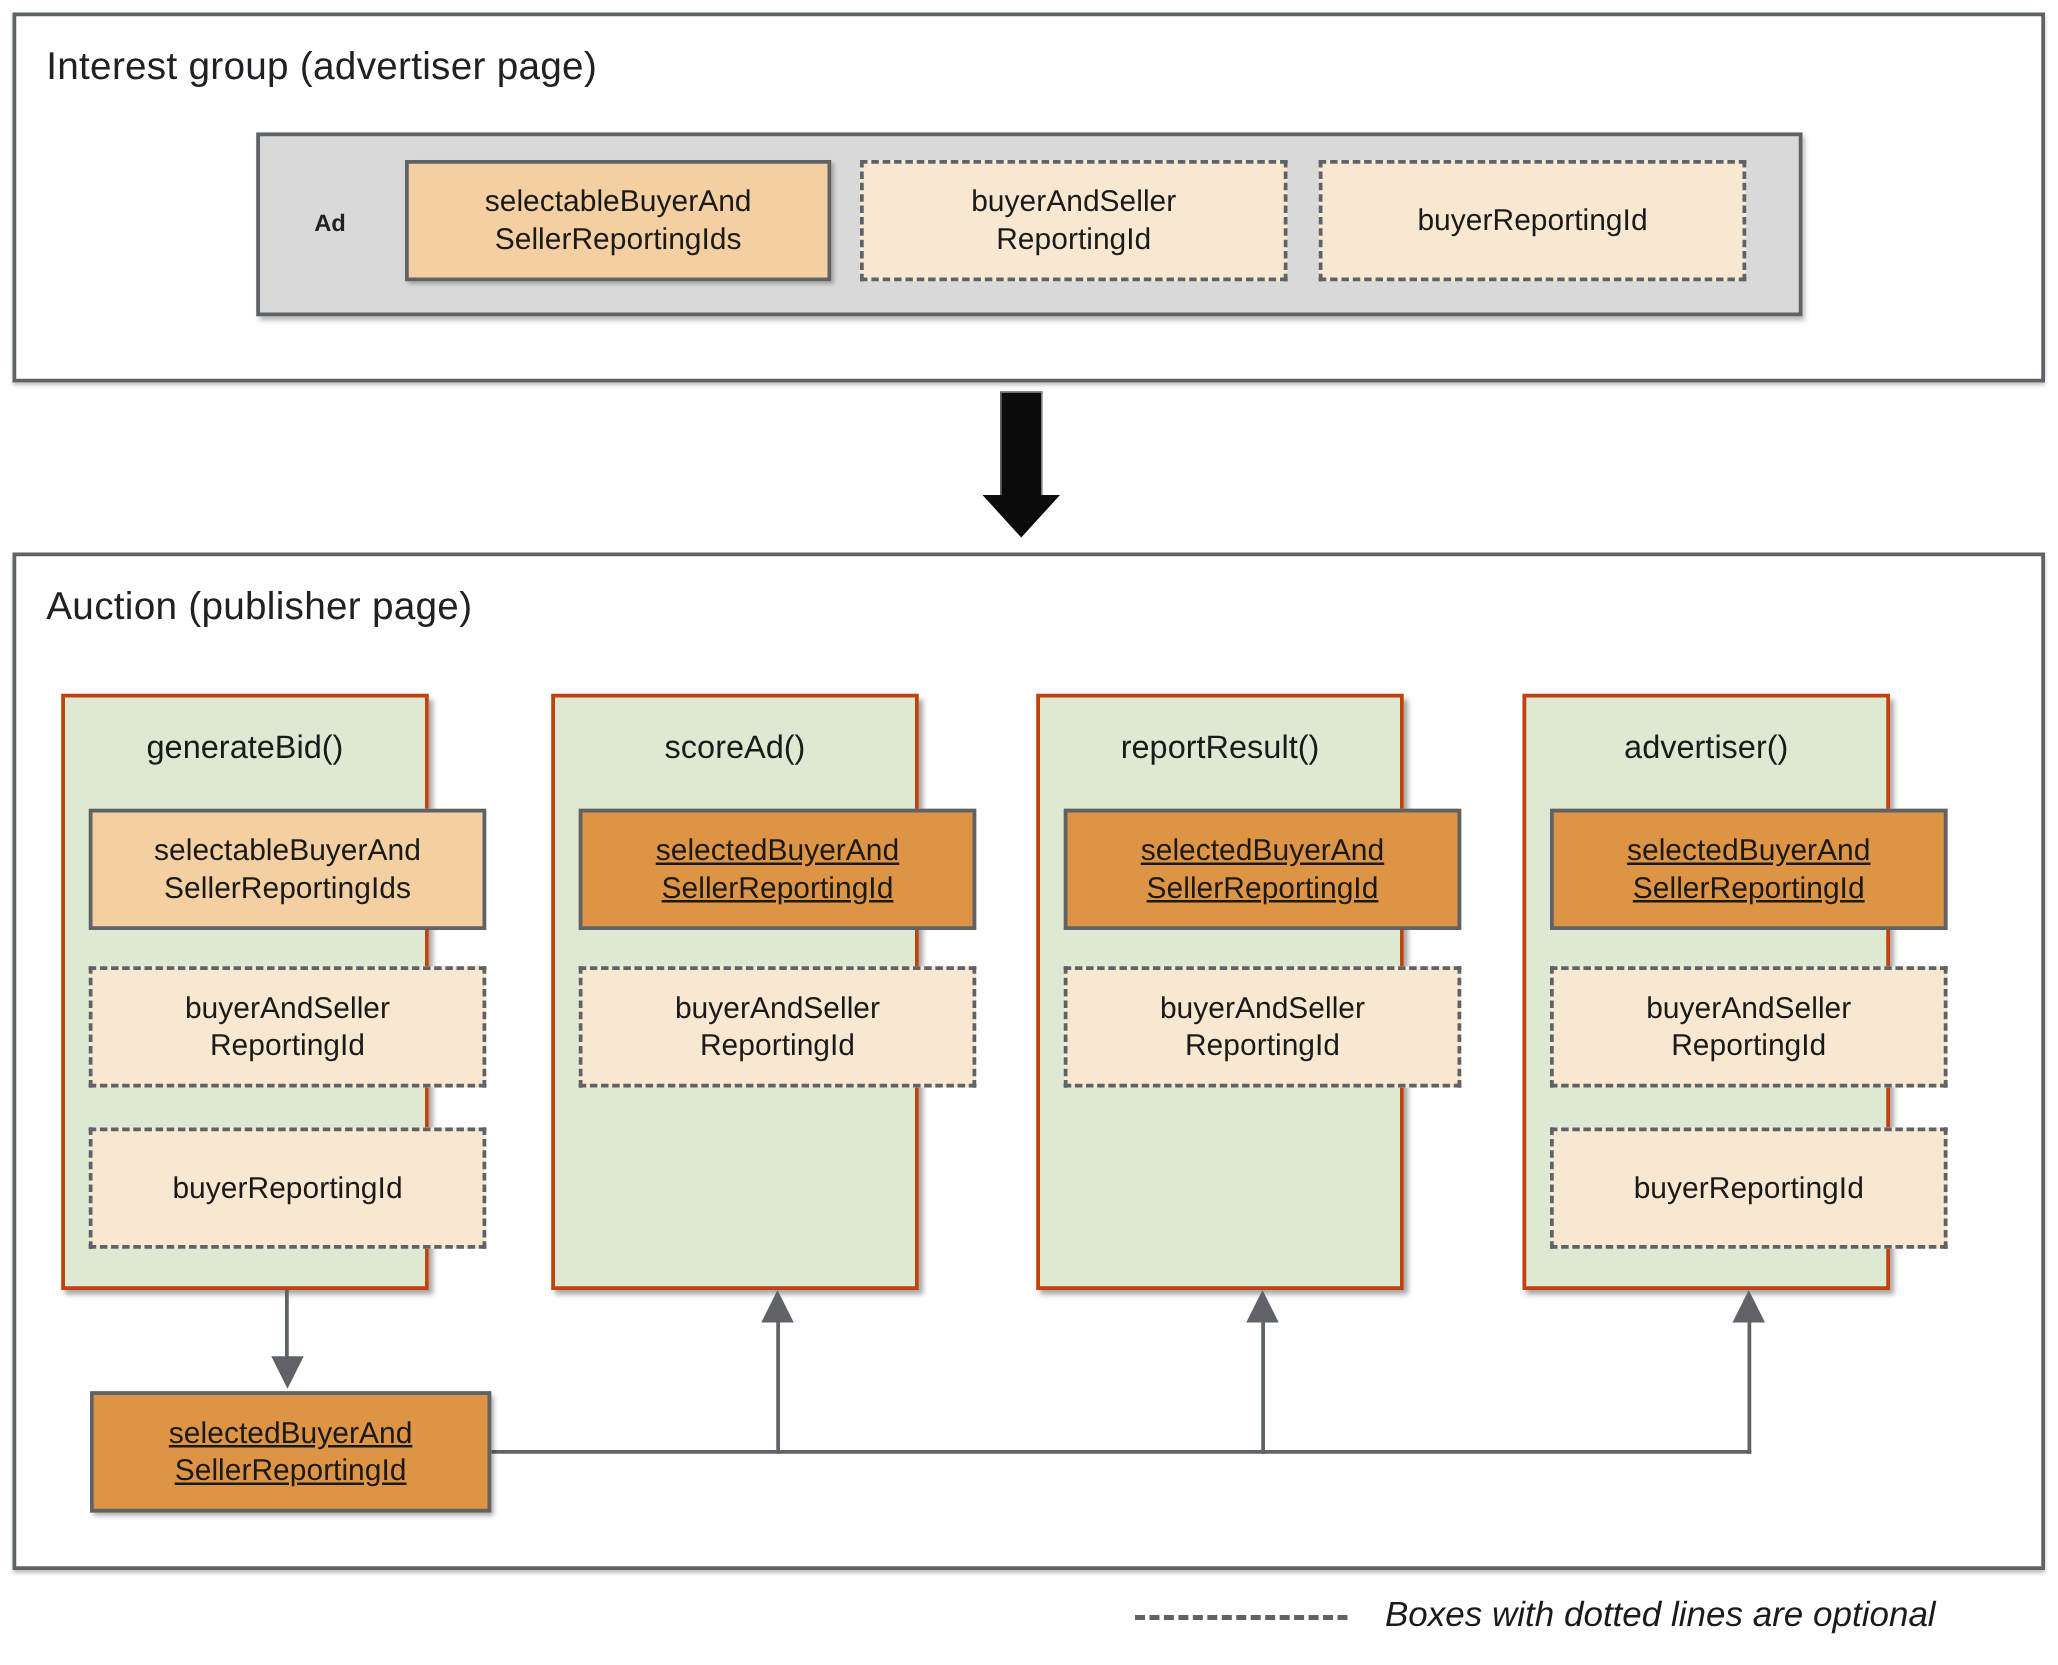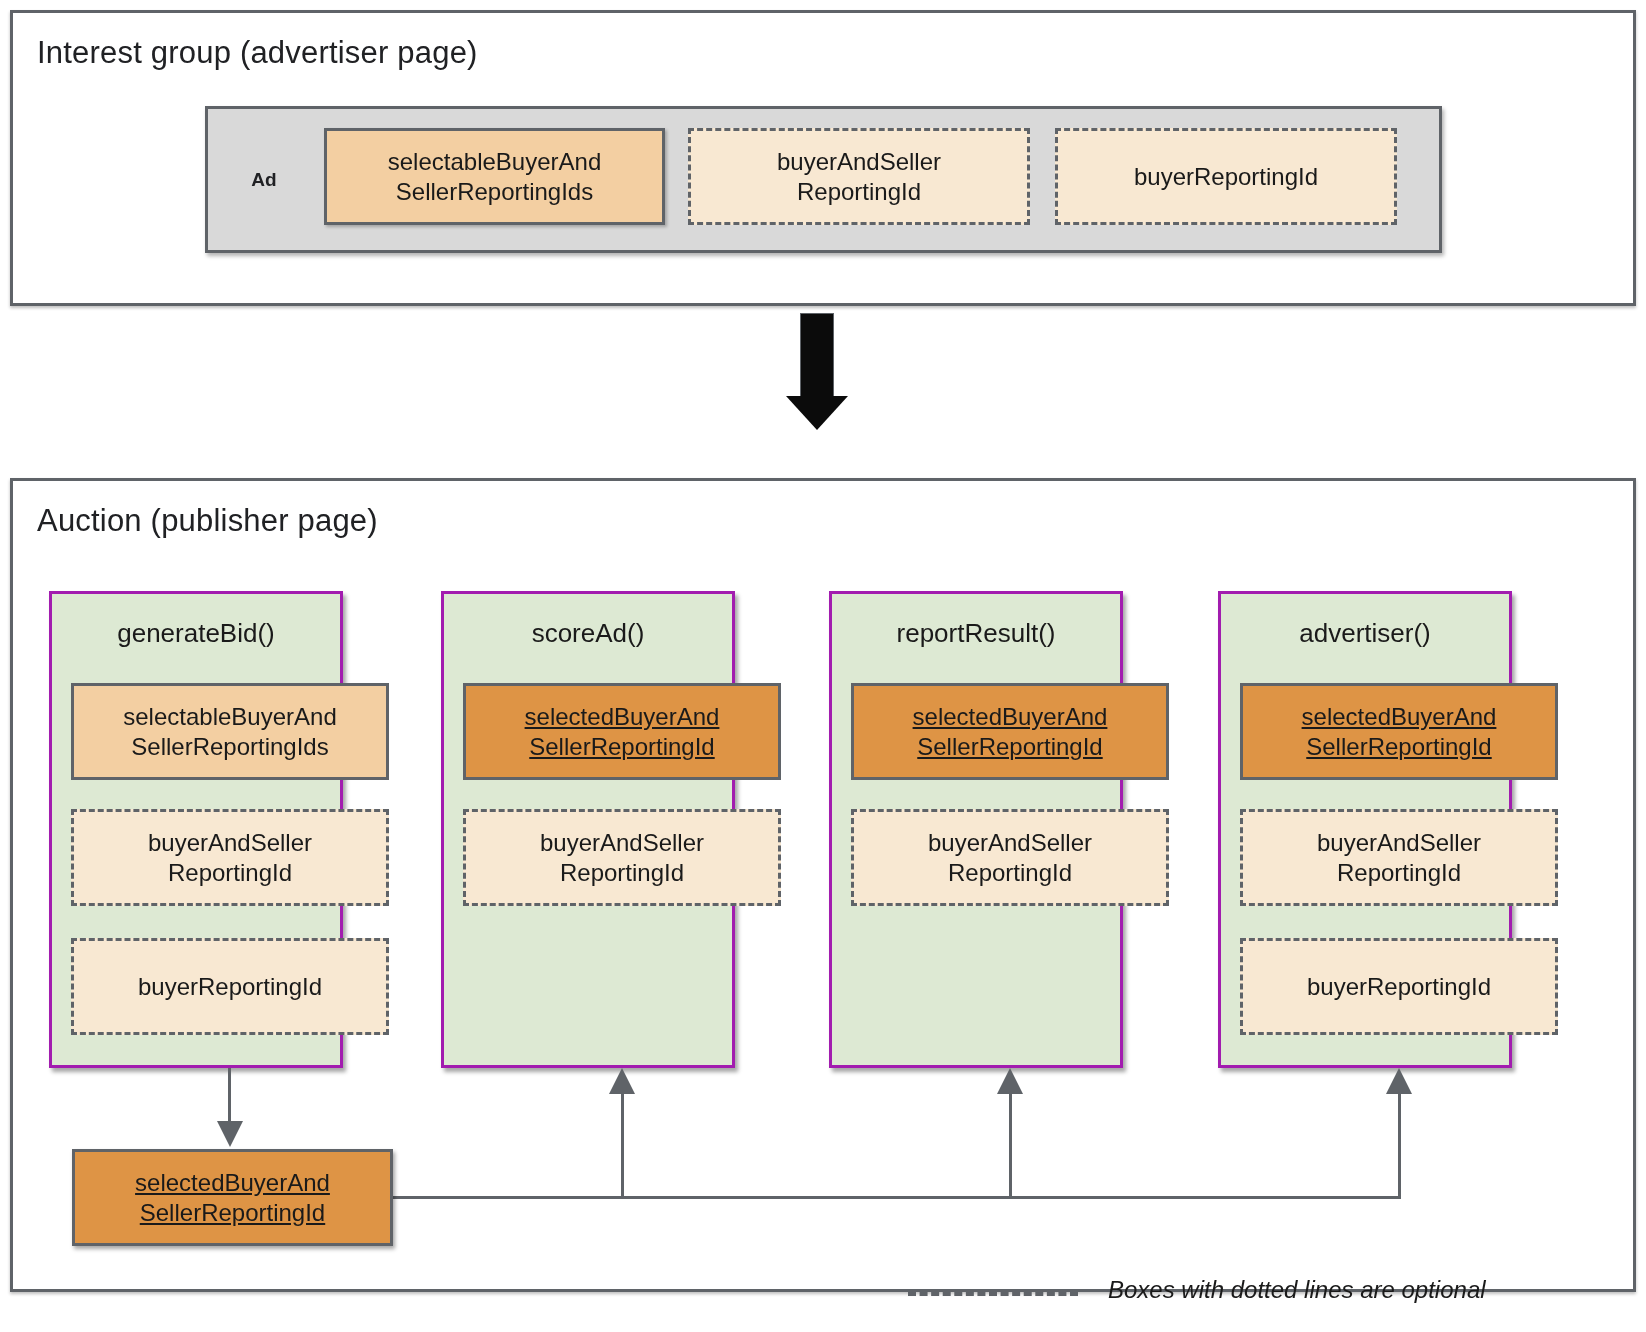--- a/index.html
+++ b/index.html
@@ -13,21 +13,21 @@
     color: #202124;
     overflow: hidden;
   }
   .section-box {
     position: absolute;
     background: #ffffff;
     border: 3px solid #5f6368;
     box-shadow: 0 2px 3px rgba(0,0,0,0.25);
   }
   #sec-interest { left: 10px; top: 10px; width: 1626px; height: 296px; }
-  #sec-auction  { left: 10px; top: 442px; width: 1626px; height: 814px; margin-top: 36px; }
+  #sec-auction  { left: 10px; top: 442px; width: 1626px; height: 814px; }
   .sec-title {
     position: absolute;
     left: 24px; top: 22px;
     font-size: 31px;
     letter-spacing: 0.2px;
     color: #202124;
   }
   
   #ad-box {
     position: absolute;
@@ -74,21 +74,21 @@
     border-left: 31px solid transparent;
     border-right: 31px solid transparent;
     border-top: 34px solid #0b0b0b;
   }
   
   .func-col {
     position: absolute;
     top: 110px;
     width: 294px; height: 477px;
     background: #dde9d3;
-    border: 3px solid #a21caf;
+    border: 3px solid #c2410c;
     box-shadow: 3px 4px 4px rgba(0,0,0,0.35);
   }
   #col-0 { left: 36px; }
   #col-1 { left: 428px; }
   #col-2 { left: 816px; }
   #col-3 { left: 1205px; }
   .col-title {
     position: absolute;
     left: 0; right: 0; top: 24px;
     text-align: center;
@@ -132,21 +132,21 @@
   
   #legend-dash {
     position: absolute;
     left: 908px; top: 1292px;
     width: 170px; height: 0;
     border-top: 4px dashed #5f6368;
   }
   #legend-text {
     position: absolute;
     left: 1108px; top: 1276px;
-    font-size: 24px;
+    font-size: 28px;
     font-style: italic;
     color: #1a1a1a;
   }
 </style>
 </head>
 <body>
 
 <div id="canvas">
 
   <div id="sec-interest" class="section-box">

